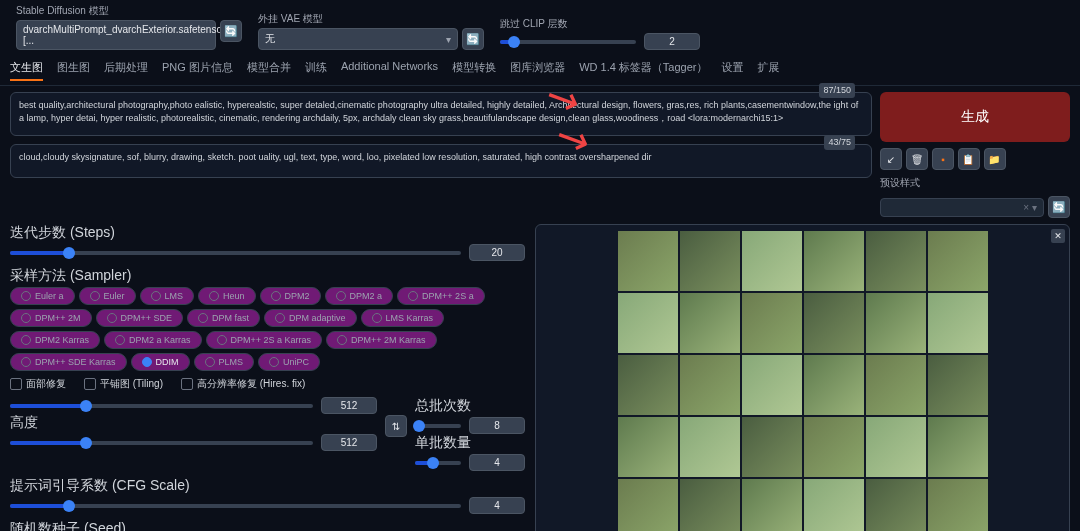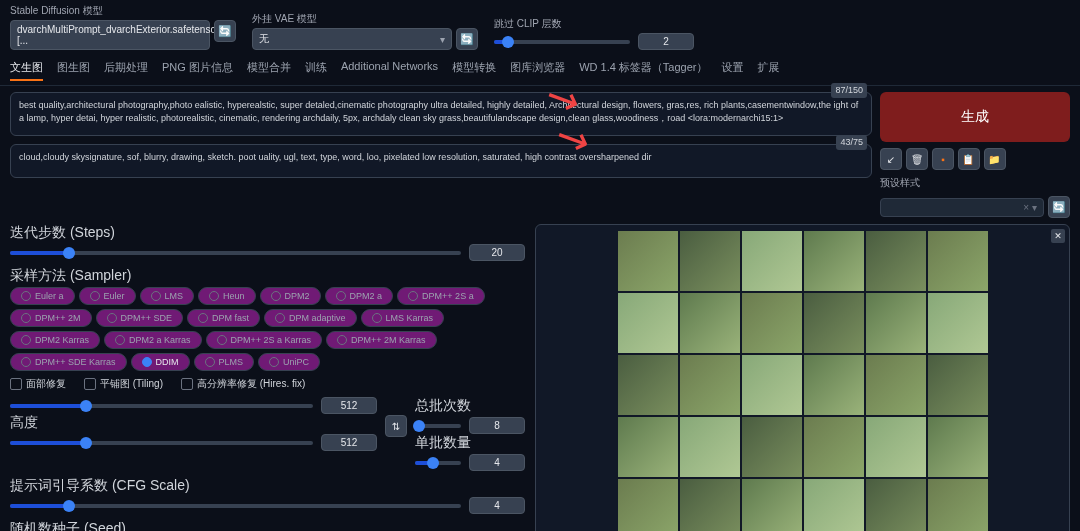--- a/index.html
+++ b/index.html
@@ -1,36 +1,36 @@
 <!DOCTYPE html>
 <html><head>
 <meta charset="utf-8">
 <style>
 * { box-sizing: border-box; margin: 0; padding: 0; font-family: -apple-system, "Segoe UI", sans-serif; }
 body { background: #0b0f19; color: #e5e7eb; font-size: 11px; width: 1080px; height: 531px; overflow: hidden; }
-.top-row { display: flex; gap: 16px; padding: 4px 10px 2px 10px; align-items: flex-end; }
+.top-row { display: flex; gap: 16px; padding: 4px 10px 2px 16px; align-items: flex-end; }
 .field { display: flex; flex-direction: column; gap: 2px; }
 .label { color: #a0a5b1; font-size: 10px; }
 .dropdown { background: #374151; border: 1px solid #4b5563; border-radius: 4px; padding: 3px 6px; color: #e5e7eb; display: flex; align-items: center; gap: 4px; font-size: 10px; }
 .dropdown.short { width: 200px; }
 .dropdown.med { width: 200px; }
 .sq-btn { width: 22px; height: 22px; background: #374151; border: 1px solid #4b5563; border-radius: 4px; display: flex; align-items: center; justify-content: center; color: #60a5fa; cursor: pointer; }
 .slider-wrap { display: flex; align-items: center; gap: 8px; }
 .slider-track { flex: 1; height: 4px; background: #374151; border-radius: 2px; position: relative; }
 .slider-fill { height: 4px; background: #1d4ed8; border-radius: 2px; position: absolute; left: 0; }
 .slider-handle { width: 12px; height: 12px; background: #3b82f6; border-radius: 50%; position: absolute; top: -4px; transform: translateX(-50%); }
 .num-box { background: #374151; border: 1px solid #4b5563; border-radius: 4px; padding: 2px 0; width: 56px; text-align: center; font-size: 10px; }
 .tabs { display: flex; gap: 14px; padding: 4px 10px; border-bottom: 1px solid #1f2937; font-size: 11px; }
 .tab { color: #9ca3af; padding: 4px 0; cursor: pointer; }
 .tab.active { color: #e5e7eb; border-bottom: 2px solid #f97316; }
 .main { display: flex; gap: 8px; padding: 6px 10px; }
 .left-col { flex: 1; min-width: 0; }
 .right-col { width: 190px; display: flex; flex-direction: column; gap: 6px; }
 .prompt-box { background: #111827; border: 1px solid #374151; border-radius: 6px; padding: 6px 8px; font-size: 9px; color: #d1d5db; position: relative; line-height: 1.4; }
-.tok-count { position: absolute; top: -10px; right: 4px; background: #374151; border-radius: 3px; padding: 1px 4px; font-size: 9px; }
+.tok-count { position: absolute; top: -10px; right: 16px; background: #374151; border-radius: 3px; padding: 1px 4px; font-size: 9px; }
 .gen-btn { background: #7f1d1d; color: #fff; border-radius: 6px; padding: 16px 0; text-align: center; font-size: 14px; cursor: pointer; }
 .icon-row { display: flex; gap: 4px; }
 .icon-btn { width: 22px; height: 22px; background: #374151; border: 1px solid #4b5563; border-radius: 4px; display: flex; align-items: center; justify-content: center; font-size: 10px; cursor: pointer; }
 .preset-row { display: flex; gap: 4px; align-items: center; }
 .preset-box { flex: 1; background: #1f2937; border: 1px solid #374151; border-radius: 4px; padding: 3px 6px; color: #6b7280; font-size: 10px; display:flex; justify-content:flex-end; }
 .lower { display: flex; gap: 10px; padding: 0 10px; }
 .settings { width: 515px; display: flex; flex-direction: column; gap: 6px; }
 .set-row { display: flex; flex-direction: column; gap: 2px; }
 .set-label { font-size: 14px; color: #d1d5db; }
 .radios { display: flex; flex-wrap: wrap; gap: 4px; }

